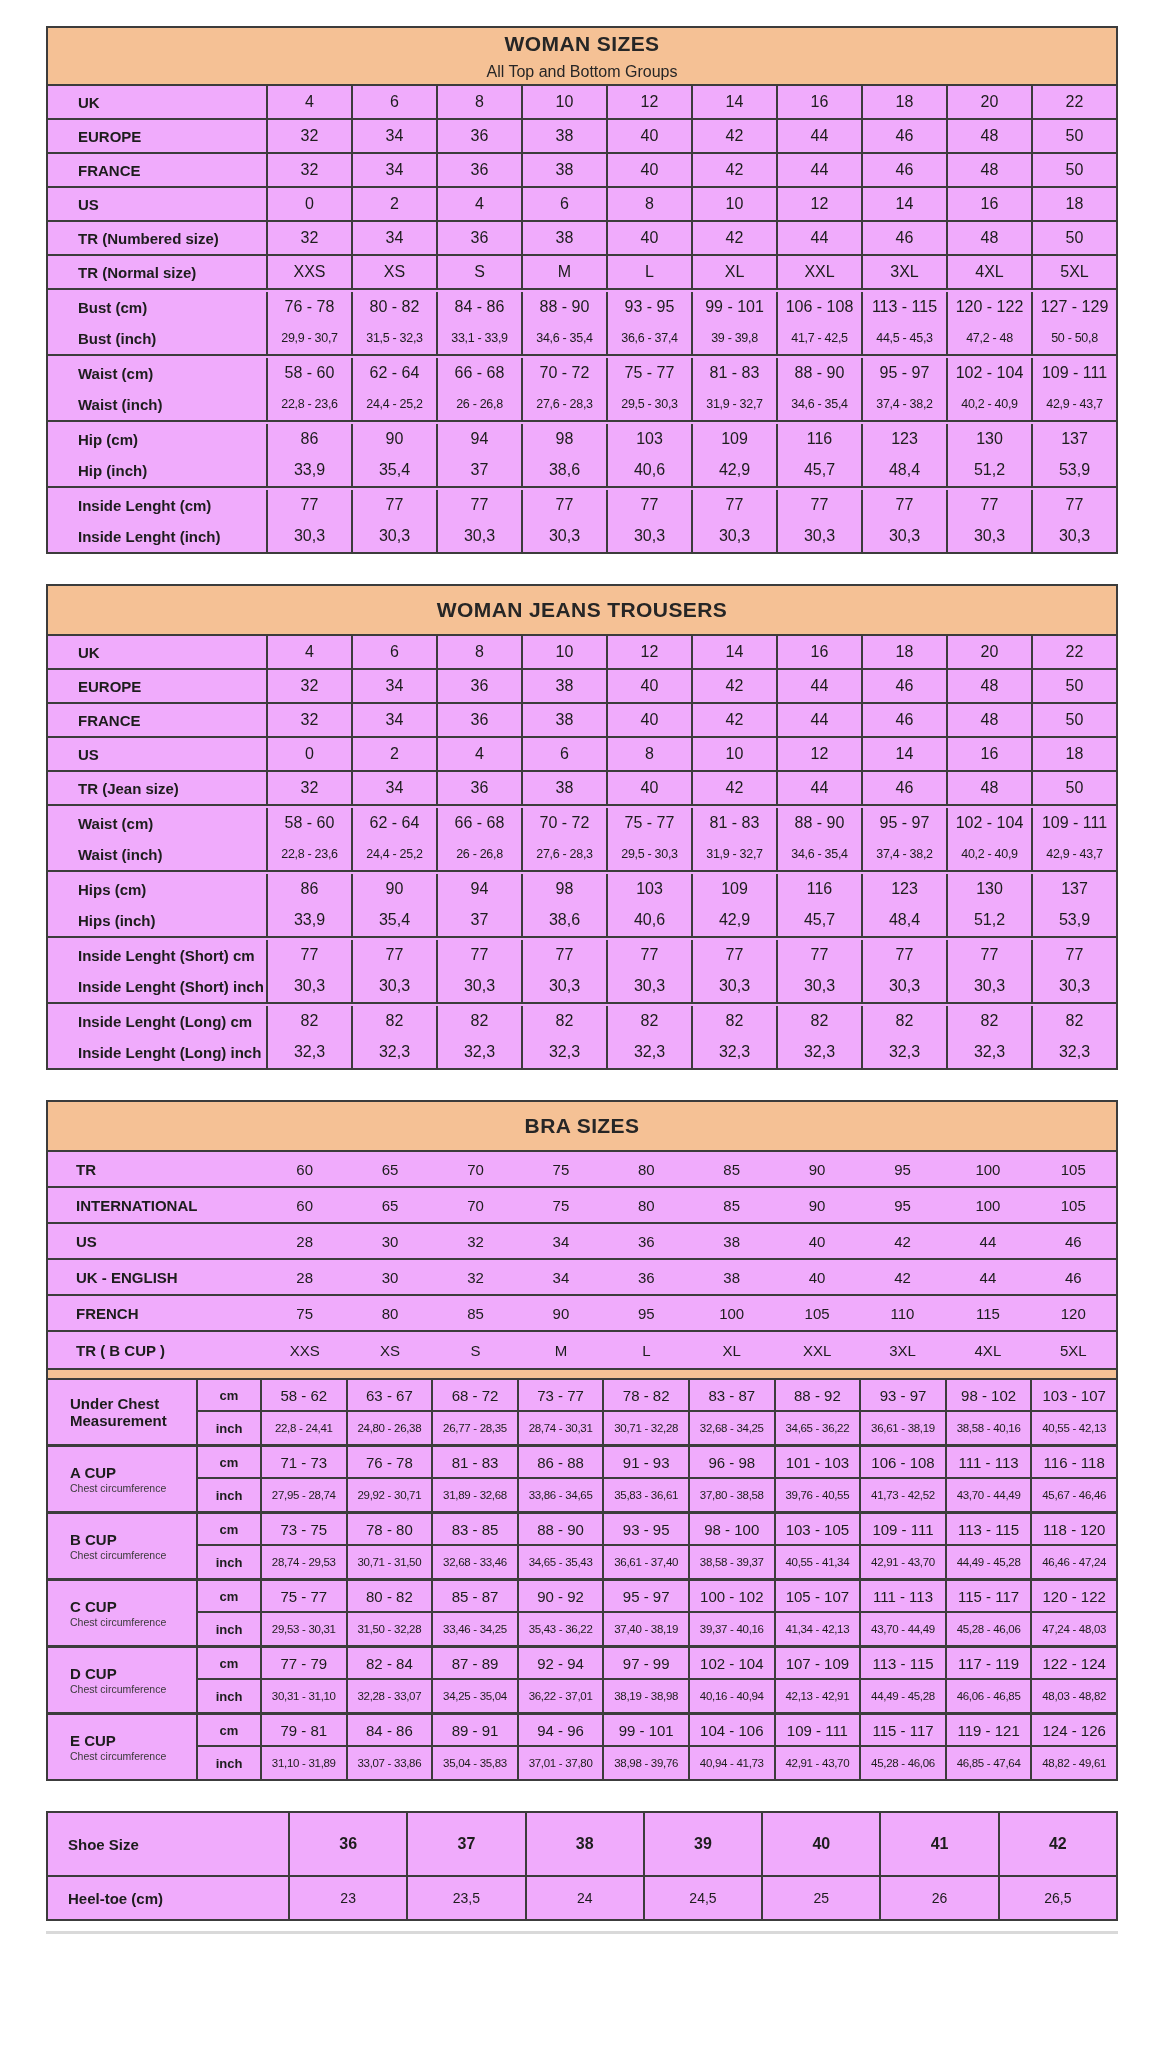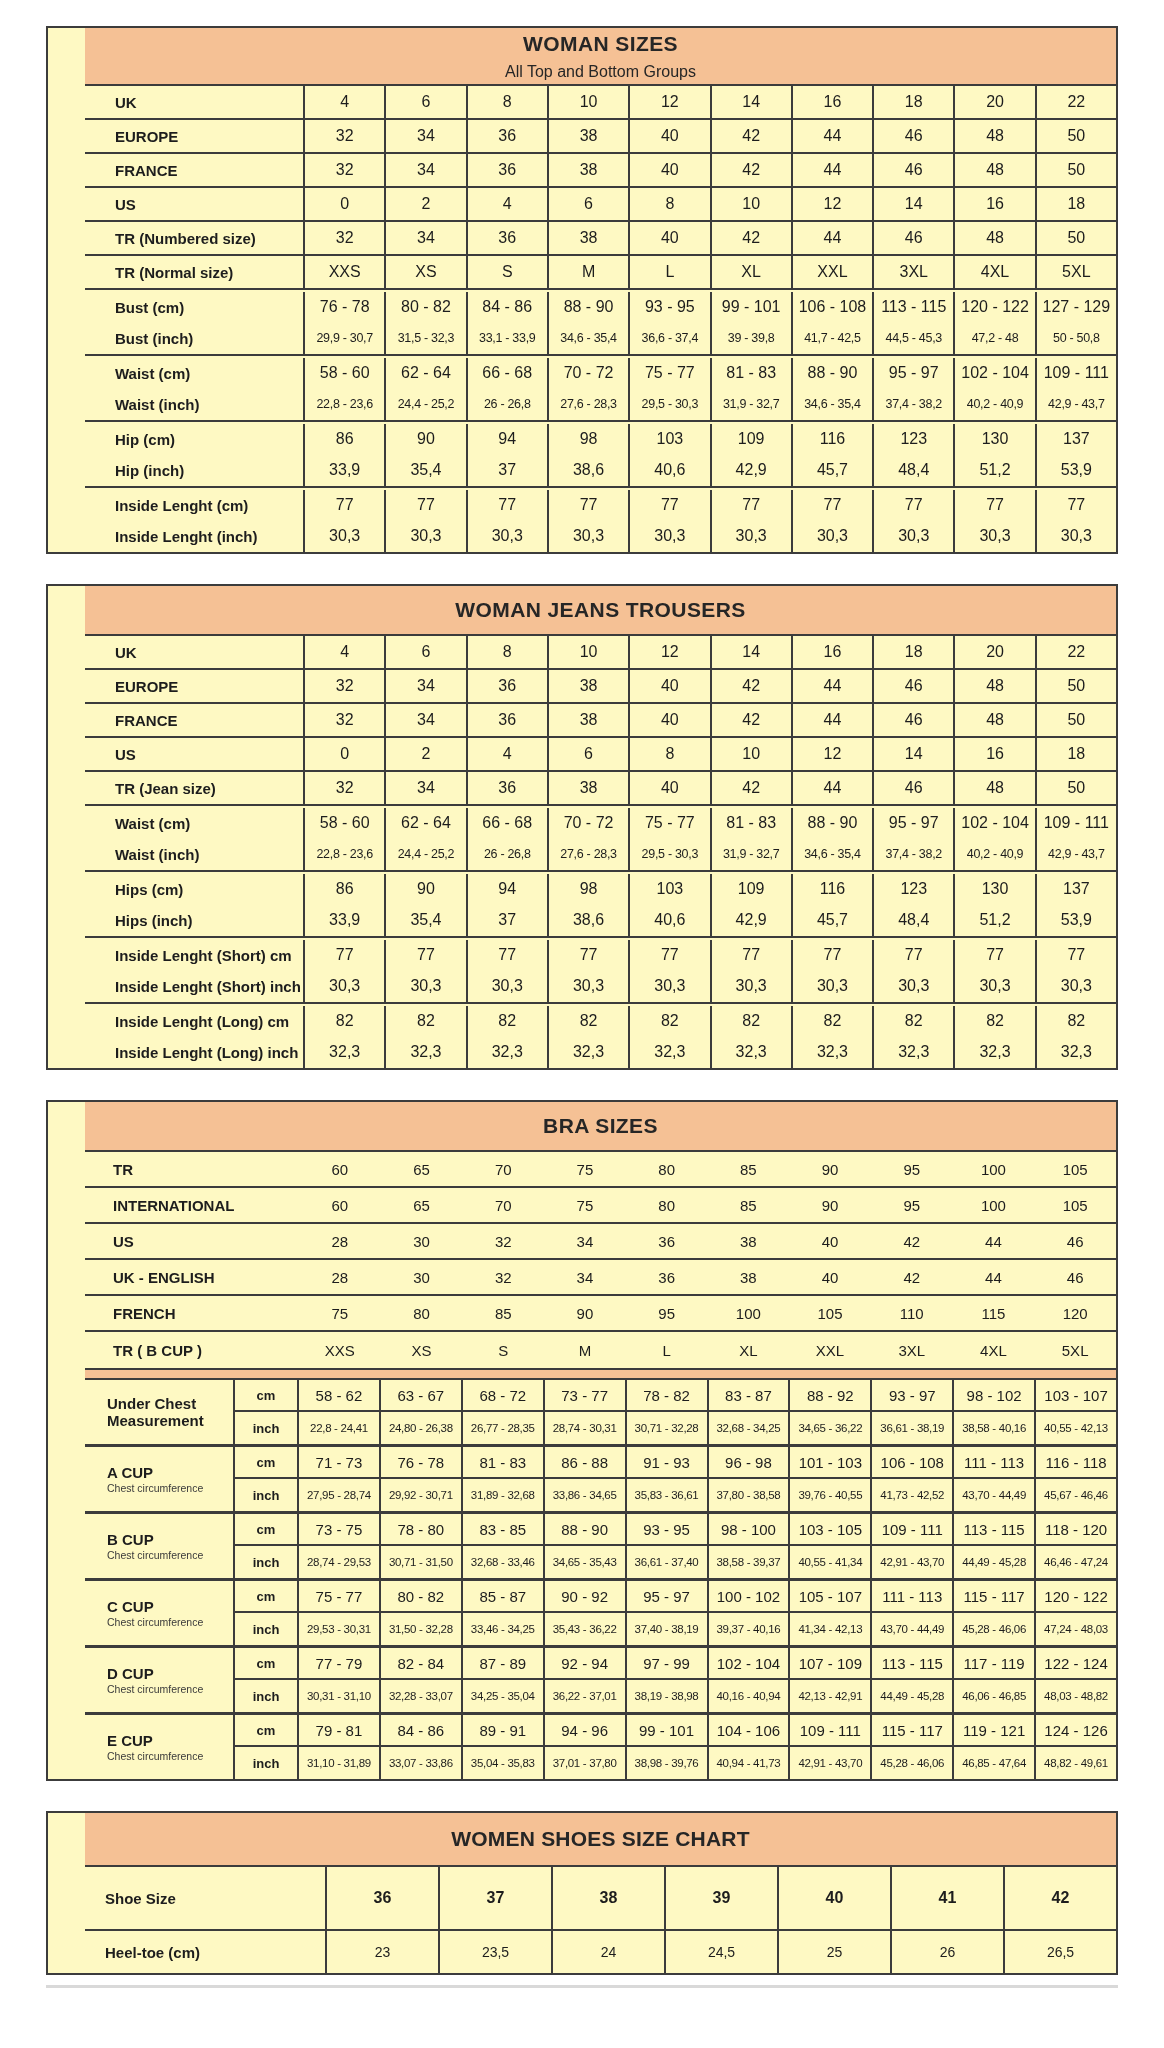--- a/index.html
+++ b/index.html
@@ -4,21 +4,21 @@
 <style>
   * { box-sizing: border-box; margin: 0; padding: 0; }
   html,body { background:#ffffff; }
   body {
     width: 1164px; min-height: 2048px; margin: 0 auto;
     font-family: "Liberation Sans", sans-serif;
     color: #1d1d1d;
   }
   .page { padding: 26px 46px 30px 46px; }
 
-  .tbl { border: 2px solid #3c3c3c; background:#fef9c3; margin-bottom: 30px; padding-left: 37px; }
+  .tbl { border: 2px solid #3c3c3c; background:#f0abfc; margin-bottom: 30px; }
   .tbl:last-of-type { margin-bottom: 0; }
 
   .hdr {
     background: #f5c195;
     border-bottom: 2px solid #3c3c3c;
     text-align: center;
     display: flex; flex-direction: column; justify-content: center;
   }
   .hdr .t1 { font-size: 21px; font-weight: bold; letter-spacing: .4px; color:#262626; }
   .hdr .t2 { font-size: 16px; font-weight: normal; margin-top: 7px; color:#262626; }
@@ -714,23 +714,20 @@
           <div class="cell val inchline">40,94 - 41,73</div>
           <div class="cell val inchline">42,91 - 43,70</div>
           <div class="cell val inchline">45,28 - 46,06</div>
           <div class="cell val inchline">46,85 - 47,64</div>
           <div class="cell val inchline">48,82 - 49,61</div>
         </div>
       </div>
   </section>
 
   <section class="tbl">
-    <div class="hdr hdr4">
-      <div class="t1">WOMEN SHOES SIZE CHART</div>
-    </div>
     <div id="shoes-body">
         <div class="row shoerow first">
           <div class="cell lab">Shoe Size</div>
           <div class="cell val">36</div>
           <div class="cell val">37</div>
           <div class="cell val">38</div>
           <div class="cell val">39</div>
           <div class="cell val">40</div>
           <div class="cell val">41</div>
           <div class="cell val">42</div>

